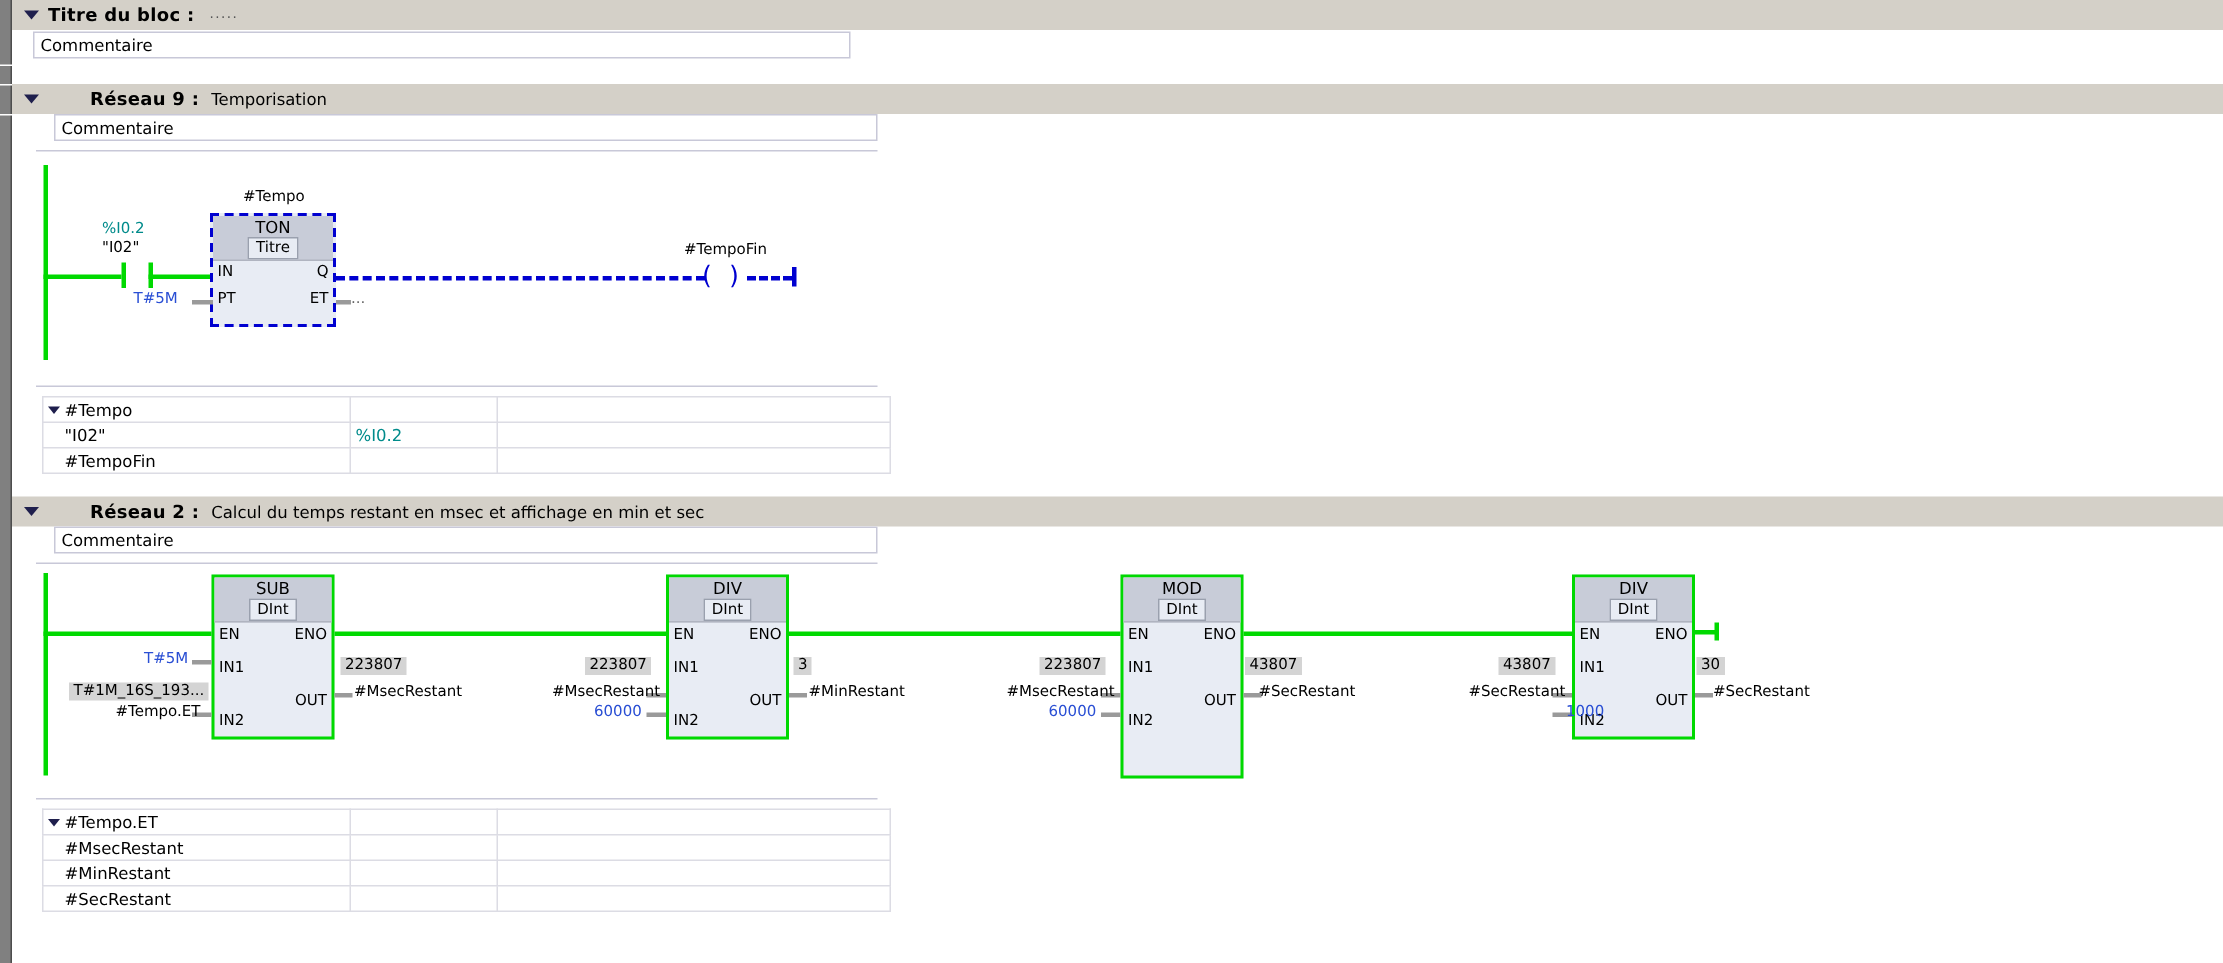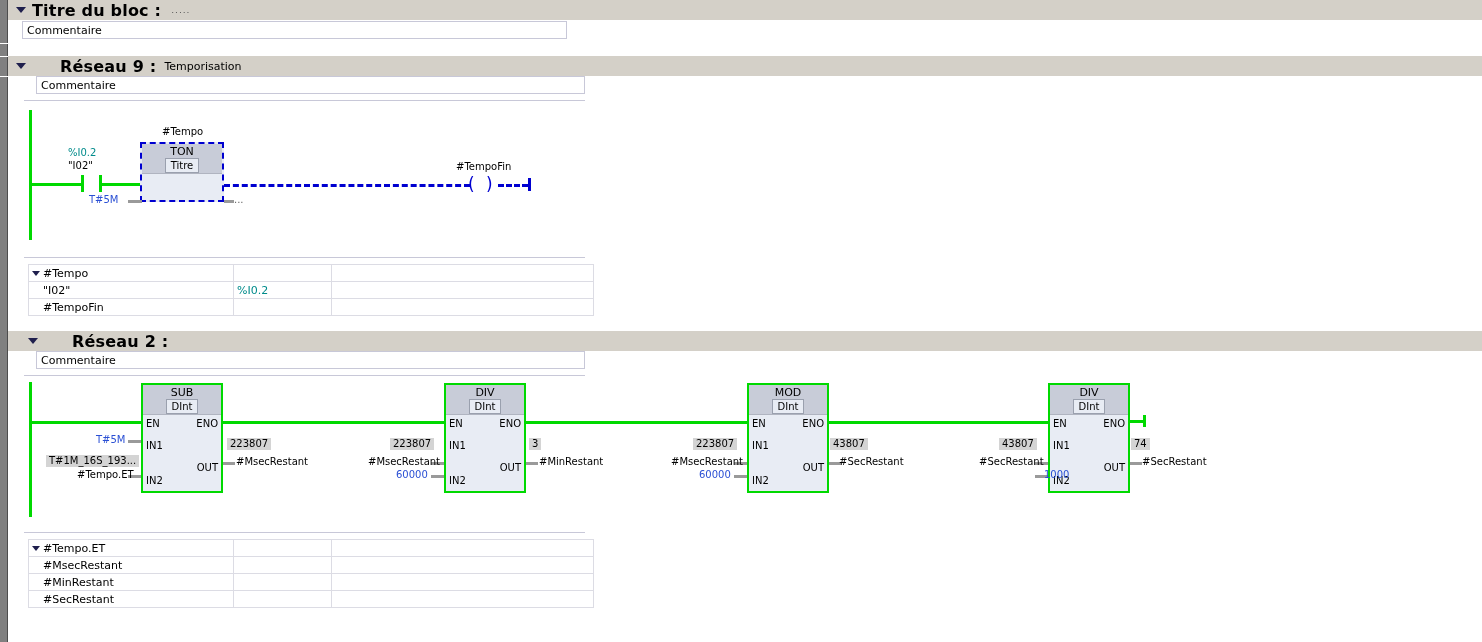--- a/index.html
+++ b/index.html
@@ -25,21 +25,21 @@
     display:flex; align-items:center;
   }
   .nwbar.block { background:#d4d0c8; }
   .tri {
     width:0;height:0;
     border-left:5px solid transparent;
     border-right:5px solid transparent;
     border-top:6px solid #1f1f4d;
     margin-right:6px;
   }
-  .nw-title { font-weight:bold; font-size:16px; color:#000; letter-spacing:0.2px; }
+  .nw-title { font-weight:bold; font-size:12px; color:#000; letter-spacing:0.2px; }
   .nw-sub { font-size:11px; color:#000; margin-left:8px; }
   .nw-dots { font-size:9px; color:#555; margin-left:10px; letter-spacing:1px; }
 
   
   .comment {
     position:absolute;
     border:1px solid #c8c8d8;
     background:#ffffff;
     font-size:11px;
     padding:2px 4px;
@@ -132,24 +132,30 @@
 
 <div class="contact" style="left:81px;top:175px;">
   <div class="bar" style="left:0px;"></div>
   <div class="bar" style="left:18px;"></div>
 </div>
 <span class="lbl-addr" style="left:68px;top:147px;">%I0.2</span>
 <span class="lbl-sym" style="left:68px;top:160px;">"I02"</span>
 <div class="wire-h" style="left:99px;top:183px;width:42px;"></div>
 
 <span class="instname" style="left:162px;top:126px;">#Tempo</span>
-<div class="blk sel" style="left:140px;top:142px;width:84px;height:60px;text-align:center;">
+<div class="blk sel" style="left:140px;top:142px;width:84px;height:76px;text-align:center;">
   <div class="blk-head">
     <span class="blk-name">TON</span>
     <span class="blk-type">Titre</span>
+  </div>
+  <div class="blk-body">
+    <span class="pin l" style="top:2px;">IN</span>
+    <span class="pin r" style="top:2px;">Q</span>
+    <span class="pin l" style="top:20px;">PT</span>
+    <span class="pin r" style="top:20px;">ET</span>
   </div>
 </div>
 
 <div class="stub" style="left:128px;top:200px;width:14px;"></div>
 <span class="const" style="left:89px;top:194px;">T#5M</span>
 
 <div class="stub" style="left:224px;top:200px;width:10px;"></div>
 <span class="ellip" style="left:234px;top:194px;">...</span>
 
 <div class="dash-h" style="left:224px;top:184px;width:246px;"></div>
@@ -174,23 +180,24 @@
     <td class="c3"><span></span></td>
   </tr>
   <tr>
     <td class="c1"><span style="padding-left:11px;">#TempoFin</span></td>
     <td class="c2"><span class="teal"></span></td>
     <td class="c3"><span></span></td>
   </tr>
 </tbody>
   </table>
 
-<div class="nwbar" style="top:331px;width:1474px;padding-left:20px;">
+<div class="nwbar" style="top:331px;width:1474px;padding-left:8px;">
   <span class="tri"></span>
   <span class="nw-title" style="margin-left:28px;">Réseau 2 :</span>
+  <span class="nw-sub">Calcul du temps restant en msec et affichage en min et sec</span>
 </div>
 <div class="comment" style="left:36px;top:351px;width:549px;">Commentaire</div>
 
 <div class="sep" style="left:24px;top:375px;width:561px;"></div>
 
 <div class="rail" style="left:29px;top:382px;height:135px;"></div>
 <div class="wire-h" style="left:29px;top:421px;width:113px;"></div>
 
 <div class="blk grn" style="left:141px;top:383px;width:82px;height:110px;">
   <div class="blk-head">
@@ -231,21 +238,21 @@
 <div class="stub" style="left:431px;top:462px;width:13px;"></div>
 <span class="val" style="left:390px;top:438px;">223807</span>
 <span class="lbl-sym" style="left:368px;top:456px;">#MsecRestant</span>
 <div class="stub" style="left:431px;top:475px;width:13px;"></div>
 <span class="const" style="left:396px;top:469px;">60000</span>
 <div class="stub" style="left:526px;top:462px;width:12px;"></div>
 <span class="val" style="left:529px;top:438px;">3</span>
 <span class="lbl-sym" style="left:539px;top:456px;">#MinRestant</span>
 <div class="wire-h" style="left:526px;top:421px;width:222px;"></div>
 
-<div class="blk grn" style="left:747px;top:383px;width:82px;height:110px;text-align:center;">
+<div class="blk grn" style="left:747px;top:383px;width:82px;height:136px;text-align:center;">
   <div class="blk-head">
     <span class="blk-name">MOD</span>
     <span class="blk-type">DInt</span>
   </div>
   <div class="blk-body">
     <span class="pin l" style="top:3px;">EN</span>
     <span class="pin r" style="top:3px;">ENO</span>
     <span class="pin l" style="top:25px;">IN1</span>
     <span class="pin r" style="top:47px;">OUT</span>
     <span class="pin l" style="top:60px;">IN2</span>
@@ -275,21 +282,21 @@
   </div>
 </div>
 <div class="stub" style="left:1035px;top:462px;width:13px;"></div>
 <span class="val" style="left:999px;top:438px;">43807</span>
 <span class="lbl-sym" style="left:979px;top:456px;">#SecRestant</span>
 <div class="stub" style="left:1035px;top:475px;width:13px;"></div>
 <span class="const" style="left:1044px;top:469px;">1000</span>
 <div class="stub grn" style="left:1130px;top:420px;width:16px;"></div>
 <div class="wire-v" style="left:1143px;top:415px;height:12px;"></div>
 <div class="stub" style="left:1130px;top:462px;width:12px;"></div>
-<span class="val" style="left:1131px;top:438px;">74</span>
+<span class="val" style="left:1131px;top:438px;">30</span>
 <span class="lbl-sym" style="left:1142px;top:456px;">#SecRestant</span>
 
 <div class="sep" style="left:24px;top:532px;width:561px;"></div>
 
 <table class="vtable" style="left:28px;top:539px;">
   <tbody>
       <tr>
     <td class="c1"><span class="vt-tri"></span><span>#Tempo.ET</span></td>
     <td class="c2"><span class="teal"></span></td>
     <td class="c3"><span></span></td>

